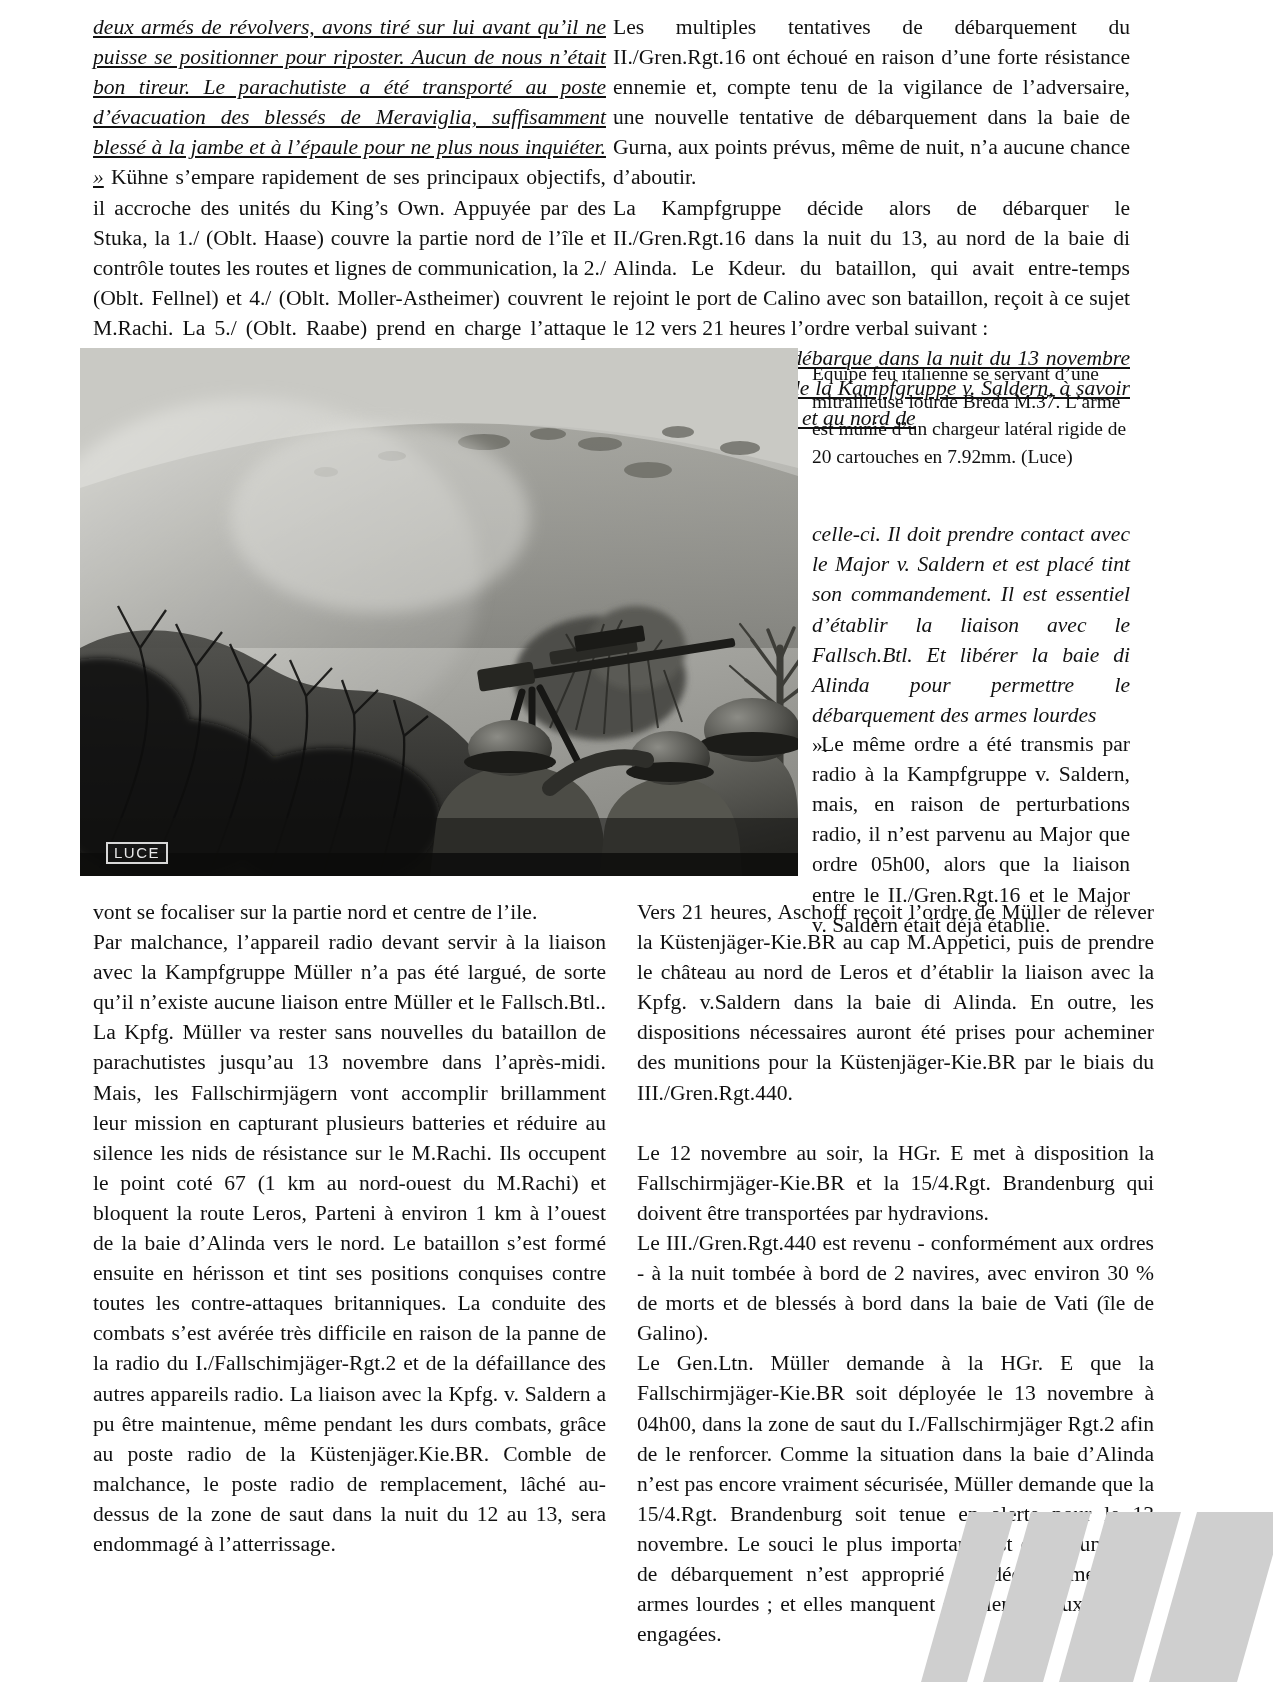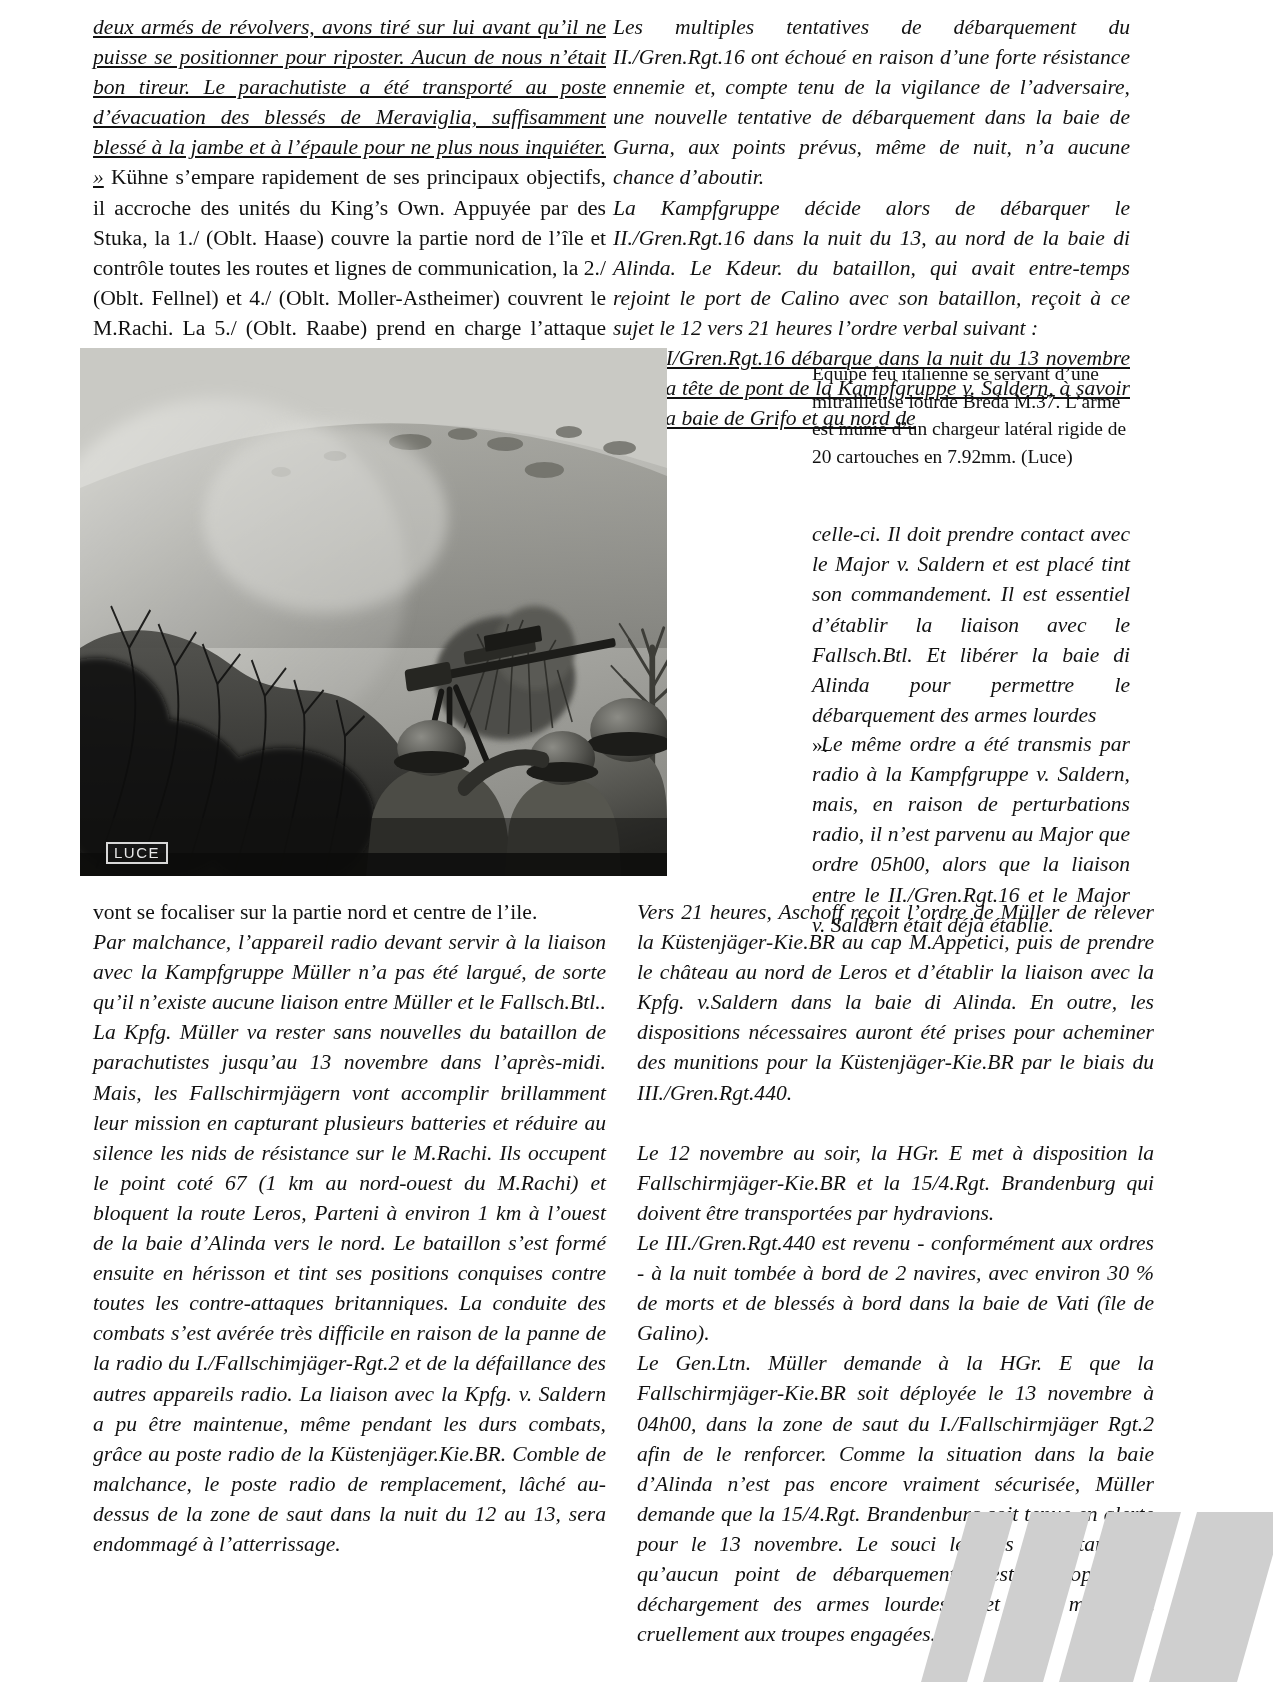--- a/index.html
+++ b/index.html
@@ -30,42 +30,42 @@
     text-justify: inter-word;
     font-size: 21.6px;
     line-height: 30.1px;
     hyphens: manual;
   }
   .col p {
     margin: 0;
     text-indent: 0;
   }
   .col p + p { margin-top: 0; }
-  .lead { text-indent: 9px; font-style: italic; }
+  .lead { text-indent: 9px; }
   .ital { font-style: italic; text-decoration: underline; }
 
   
   #top-left-col {
     left: 93px;
     top: 12px;
     width: 513px;
   }
   
   #top-right-col {
     left: 613px;
     top: 12px;
     width: 517px;
   }
 
   
   #photo-figure {
     position: absolute;
     left: 80px;
     top: 348px;
-    width: 587px;
+    width: 718px;
     height: 528px;
     border-radius: 16px;
   }
   .photo-canvas {
     position: absolute;
     inset: 0;
     overflow: hidden;
     background: #9a9a98;
   }
   .photo-canvas svg { display: block; width: 100%; height: 100%; }

